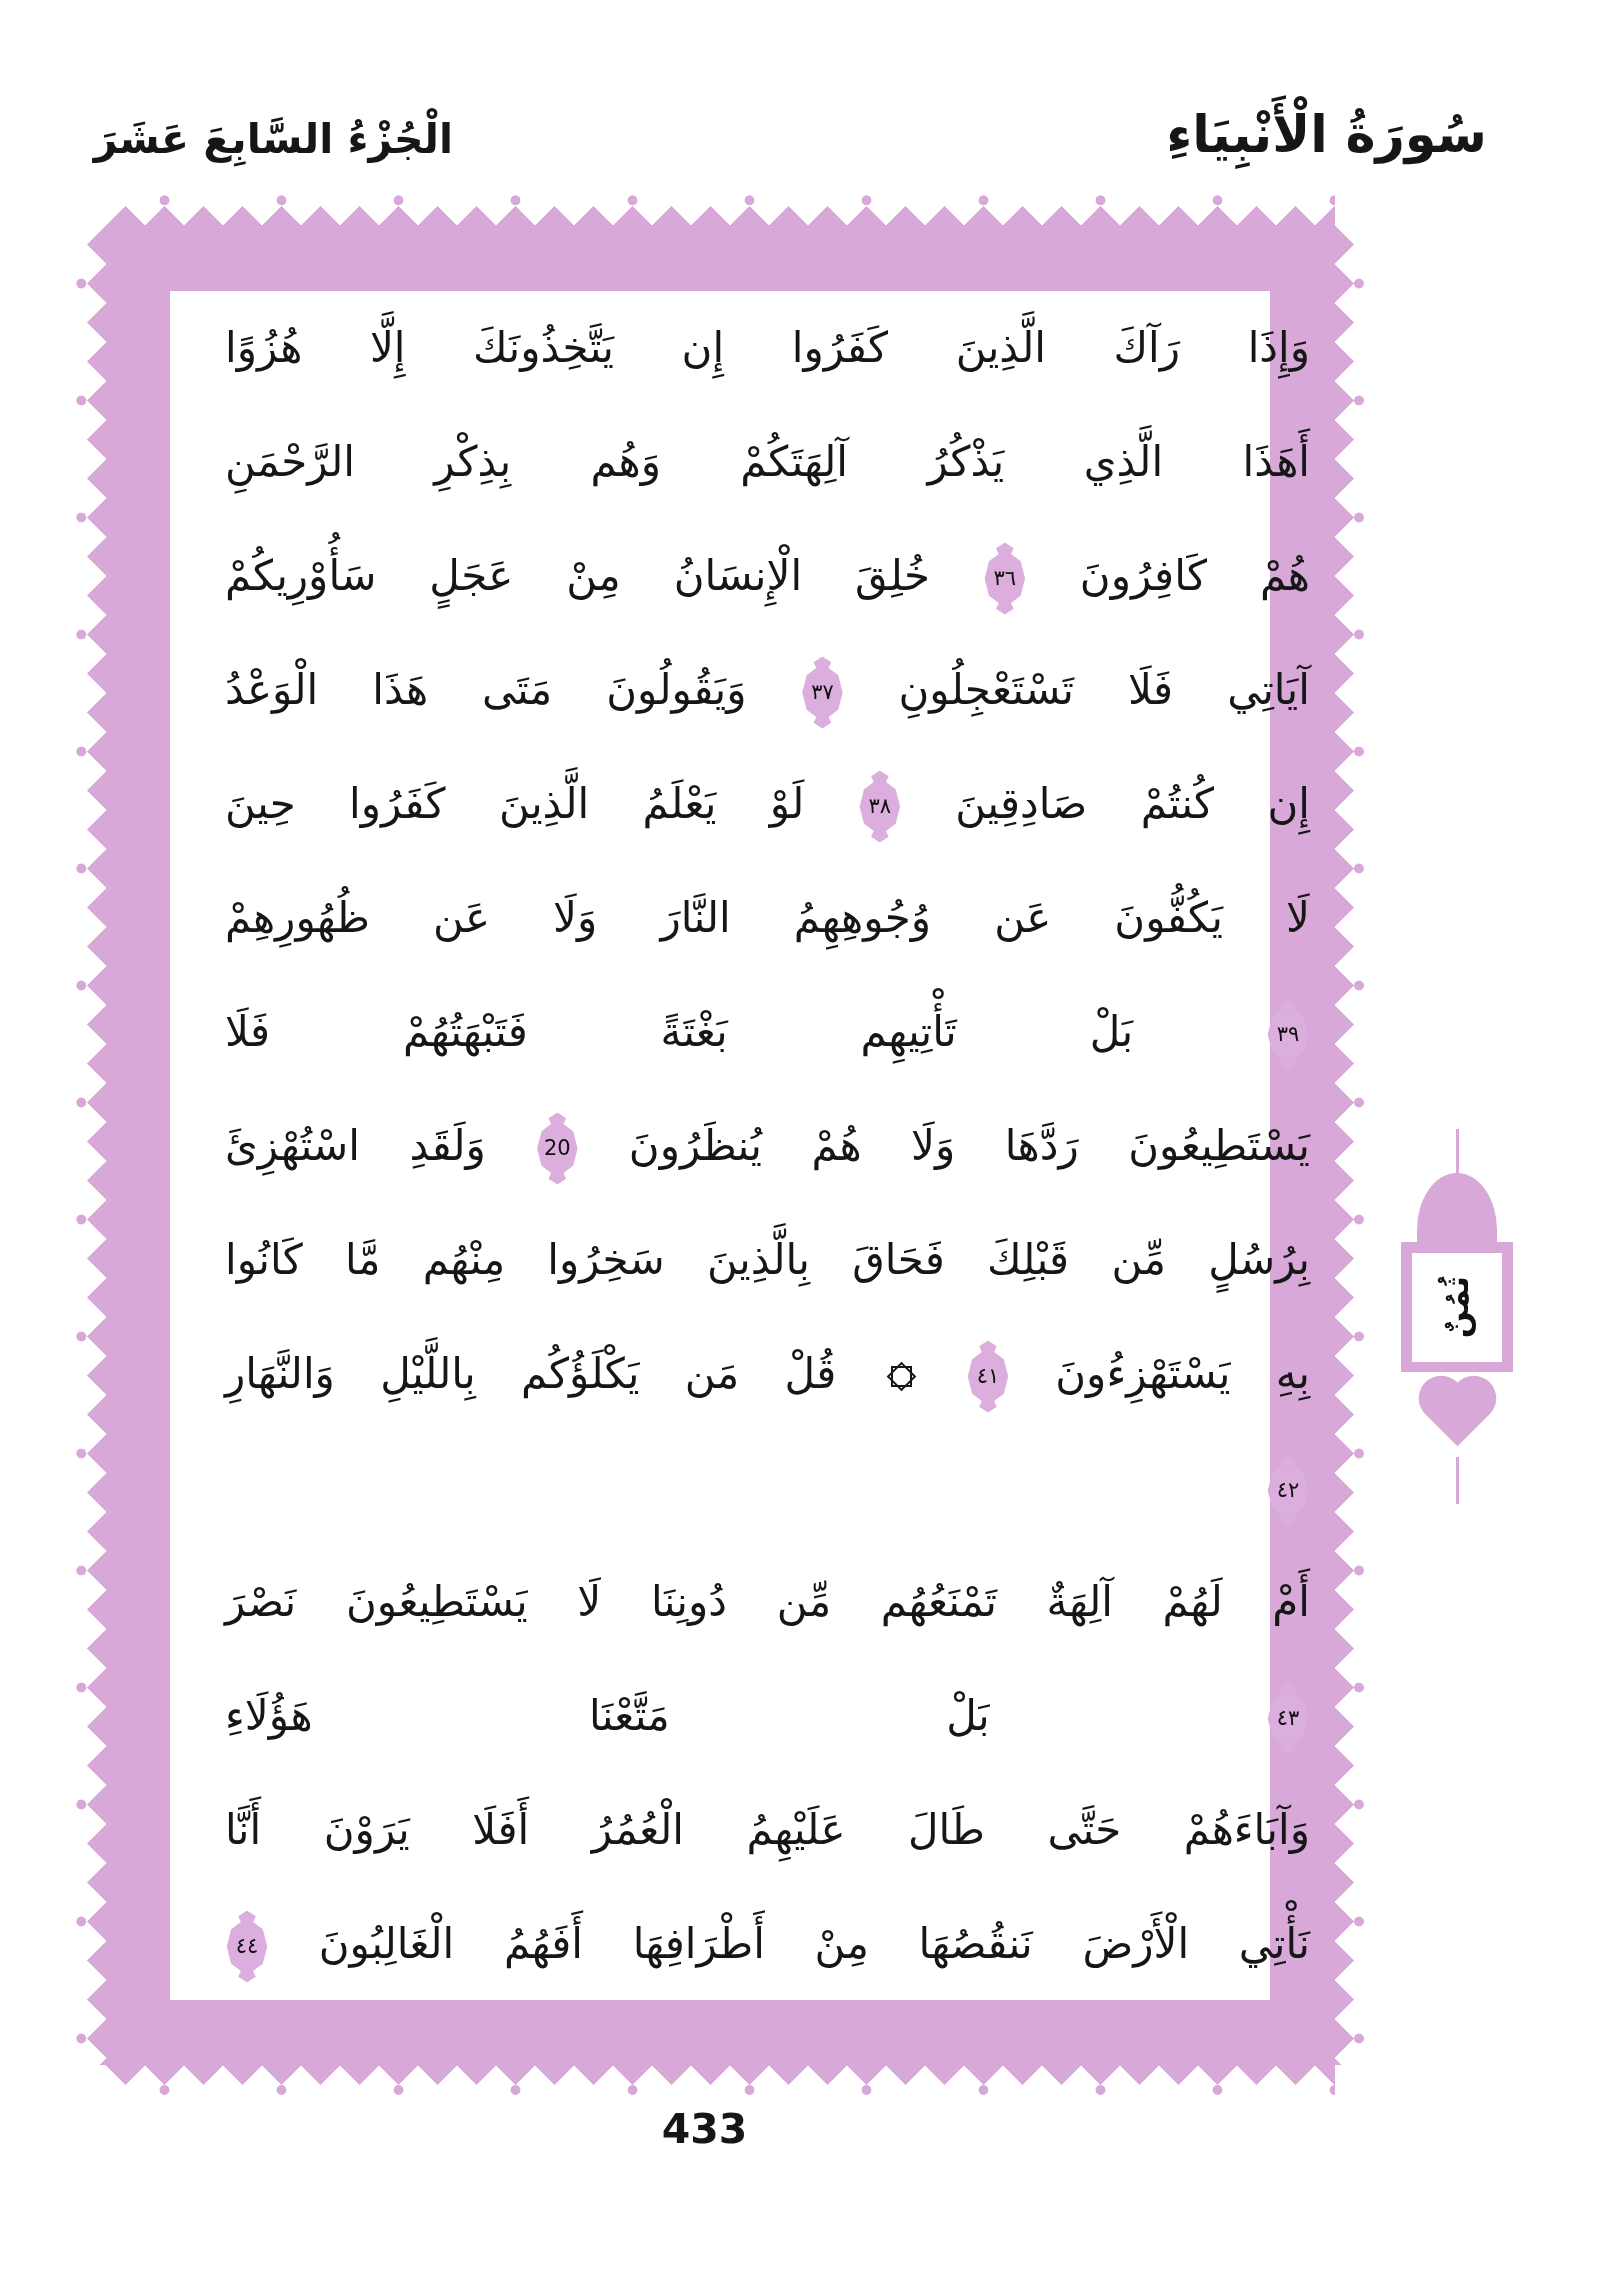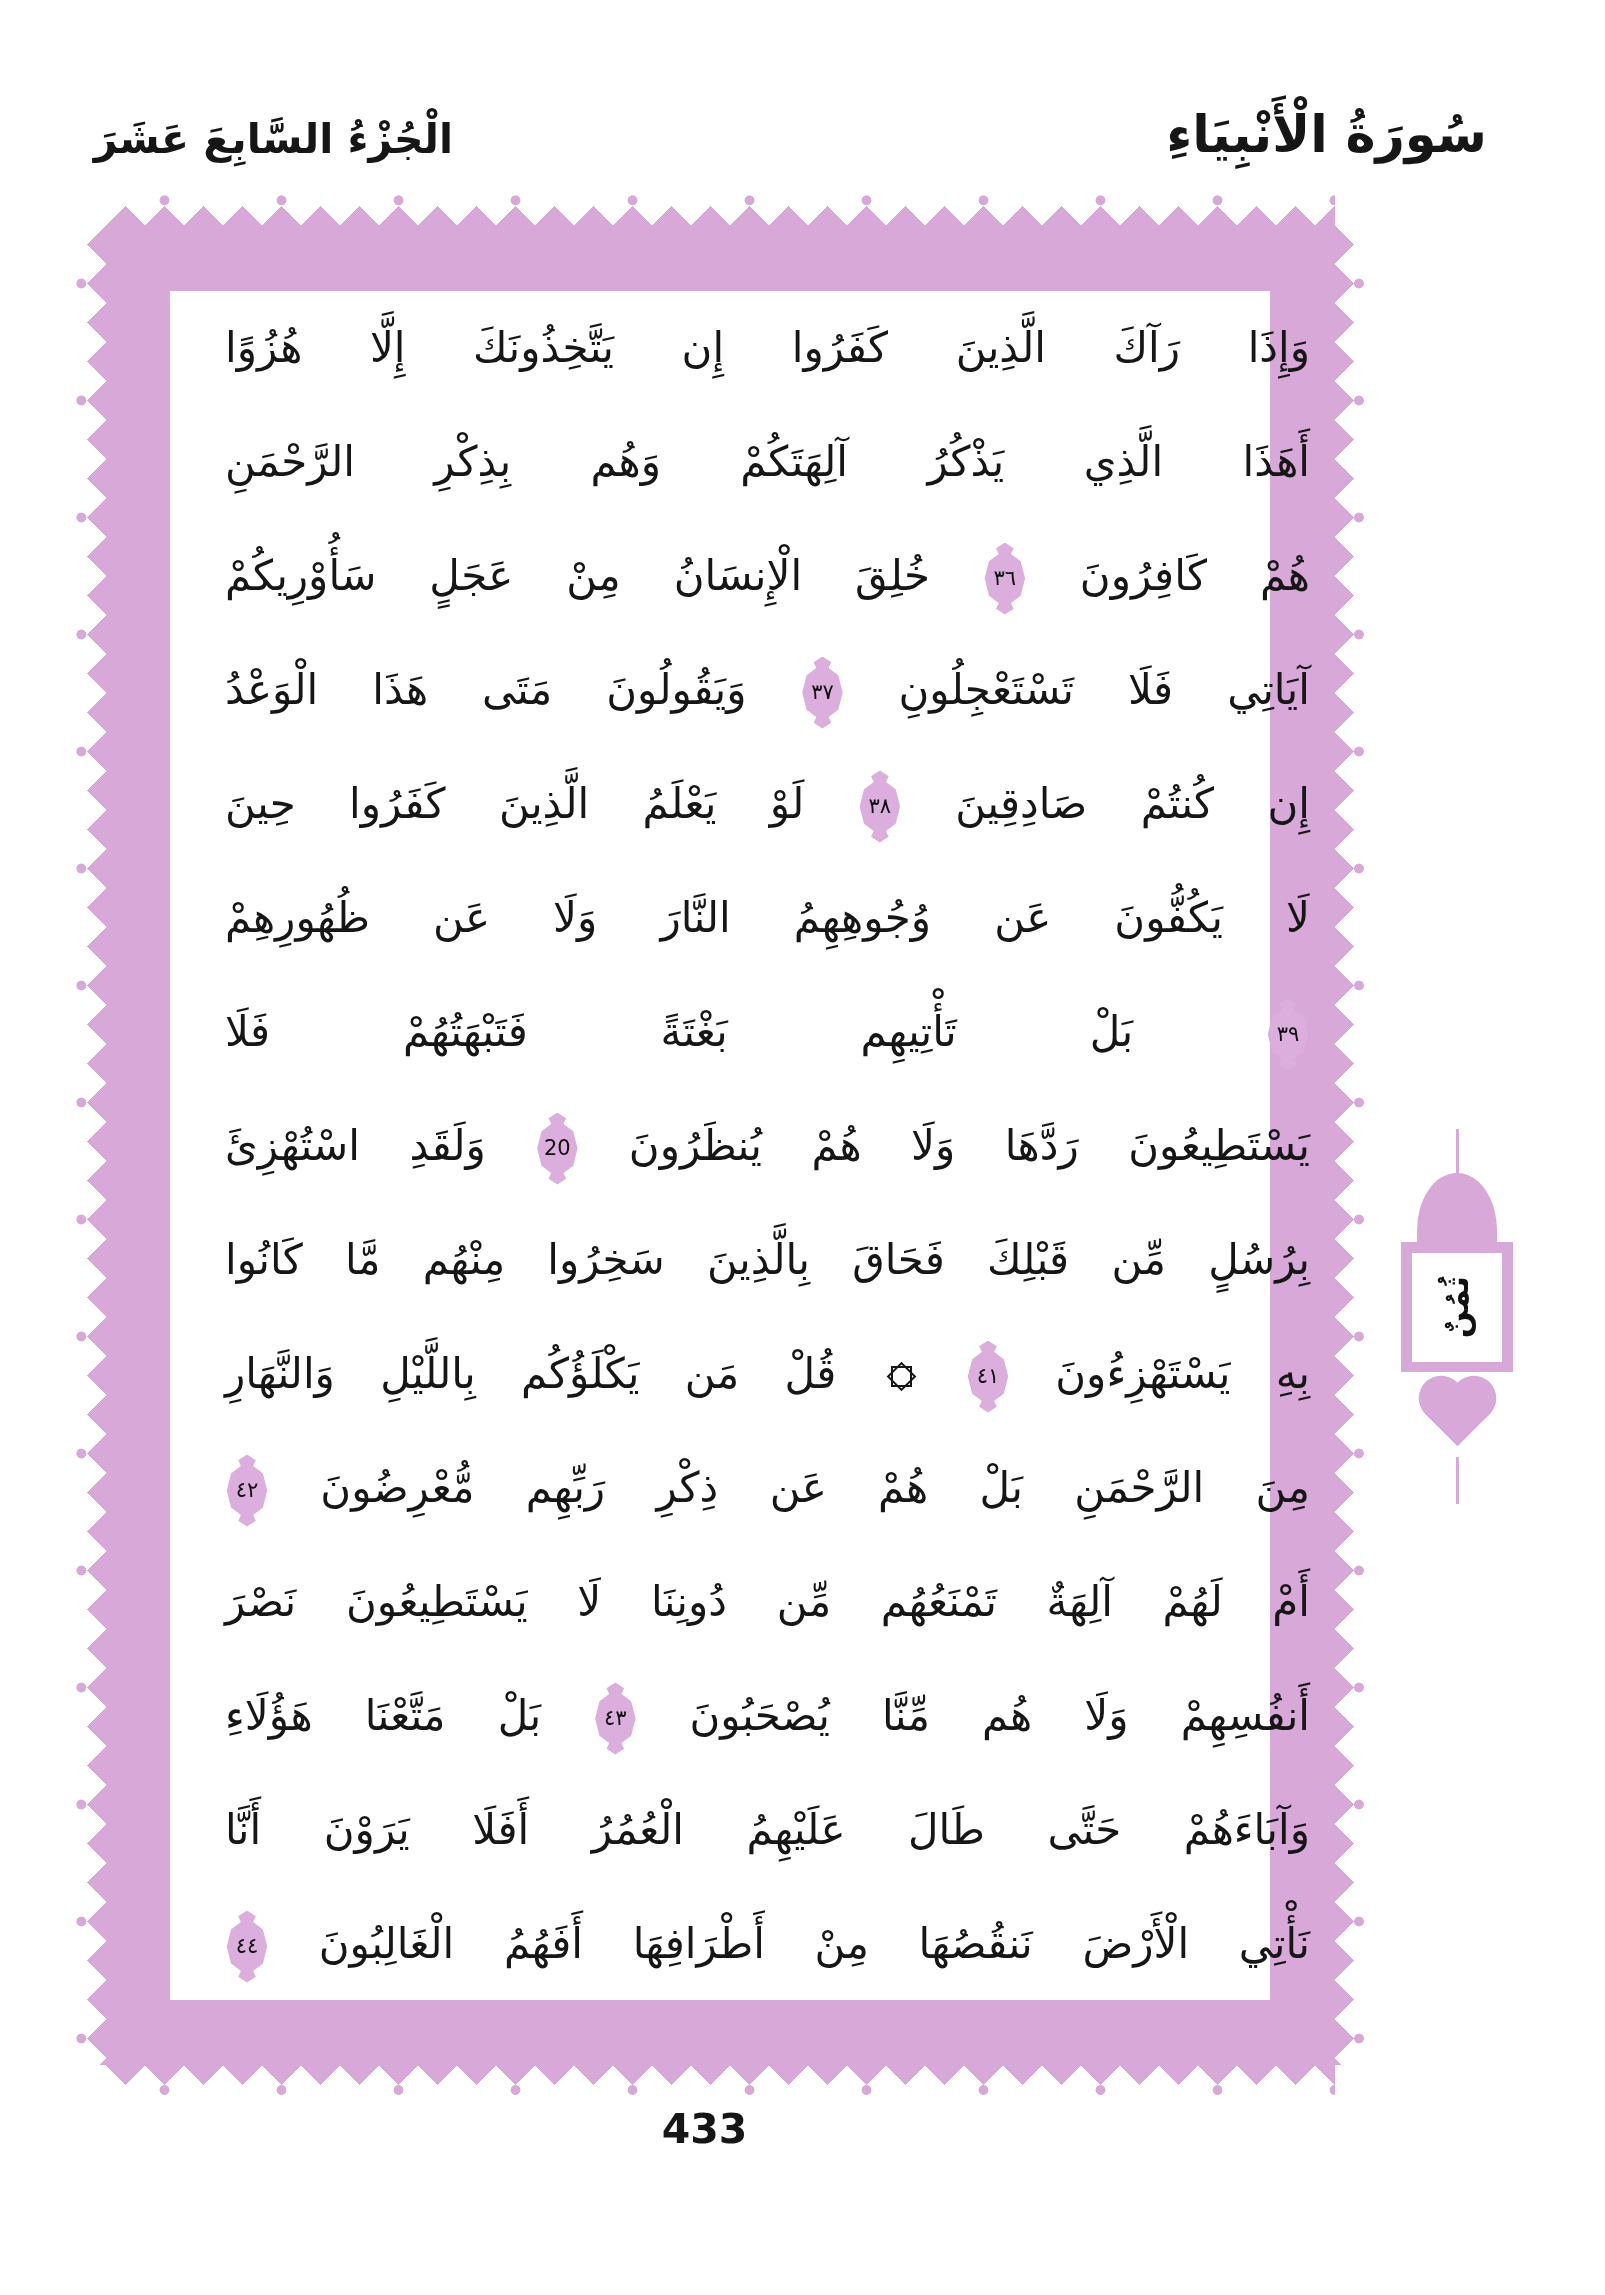--- a/index.html
+++ b/index.html
@@ -121,25 +121,25 @@
     <div class="line"> <span class="vmark">
         <span class="vnum">٣٩</span>
       </span> <span class="ayah">بَلْ تَأْتِيهِم بَغْتَةً فَتَبْهَتُهُمْ فَلَا</span></div>
     <div class="line"><span class="ayah">يَسْتَطِيعُونَ رَدَّهَا وَلَا هُمْ يُنظَرُونَ</span> <span class="vmark">
         <span class="vnum">20</span>
       </span> <span class="ayah">وَلَقَدِ اسْتُهْزِئَ</span></div>
     <div class="line"><span class="ayah">بِرُسُلٍ مِّن قَبْلِكَ فَحَاقَ بِالَّذِينَ سَخِرُوا مِنْهُم مَّا كَانُوا</span></div>
     <div class="line"><span class="ayah">بِهِ يَسْتَهْزِءُونَ</span> <span class="vmark">
         <span class="vnum">٤١</span>
       </span> <span class="rub"></span> <span class="ayah">قُلْ مَن يَكْلَؤُكُم بِاللَّيْلِ وَالنَّهَارِ</span></div>
-    <div class="line"><span class="ayah">مِنَ الرَّحْمَنِ بَلْ هُمْ عَن ذِكْرِ رَبِّهِم مُّعْرِضُونَ</span> <span class="vmark">
+    <div class="line"> <span class="vmark">
         <span class="vnum">٤٢</span>
       </span></div>
     <div class="line"><span class="ayah">أَمْ لَهُمْ آلِهَةٌ تَمْنَعُهُم مِّن دُونِنَا لَا يَسْتَطِيعُونَ نَصْرَ</span></div>
-    <div class="line"><span class="ayah">أَنفُسِهِمْ وَلَا هُم مِّنَّا يُصْحَبُونَ</span> <span class="vmark">
+    <div class="line"> <span class="vmark">
         <span class="vnum">٤٣</span>
       </span> <span class="ayah">بَلْ مَتَّعْنَا هَؤُلَاءِ</span></div>
     <div class="line"><span class="ayah">وَآبَاءَهُمْ حَتَّى طَالَ عَلَيْهِمُ الْعُمُرُ أَفَلَا يَرَوْنَ أَنَّا</span></div>
     <div class="line"><span class="ayah">نَأْتِي الْأَرْضَ نَنقُصُهَا مِنْ أَطْرَافِهَا أَفَهُمُ الْغَالِبُونَ</span> <span class="vmark">
         <span class="vnum">٤٤</span>
       </span></div>
   </div>
 
 <div class="thumn">
   <div class="stem"></div>

